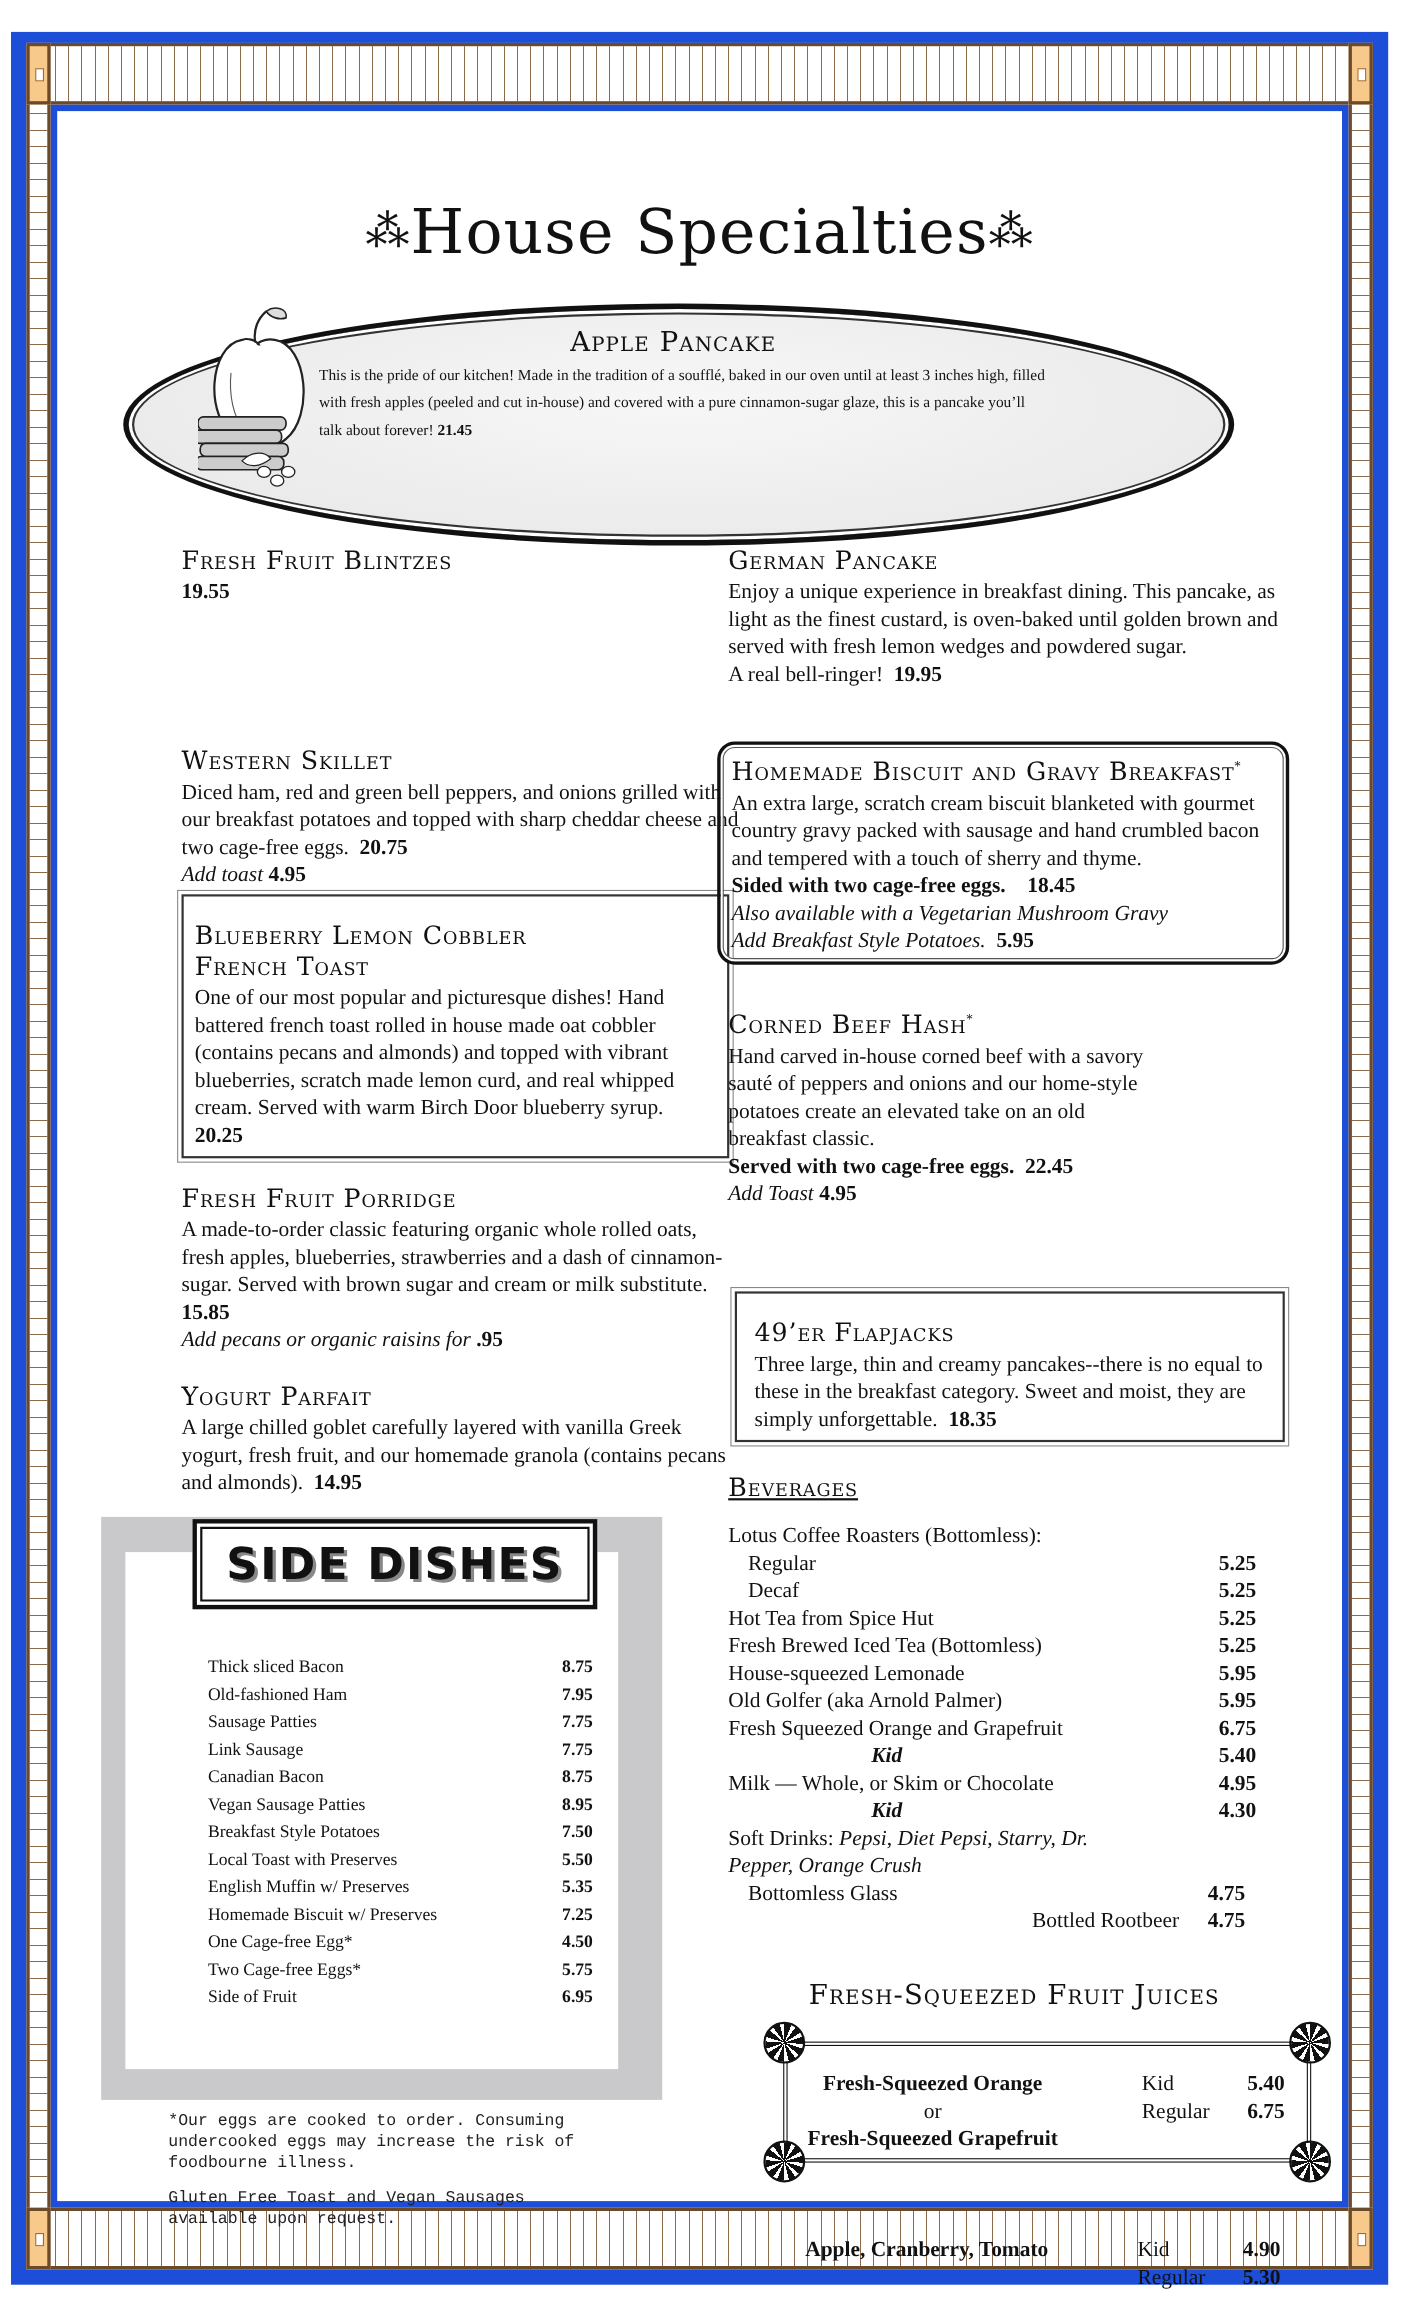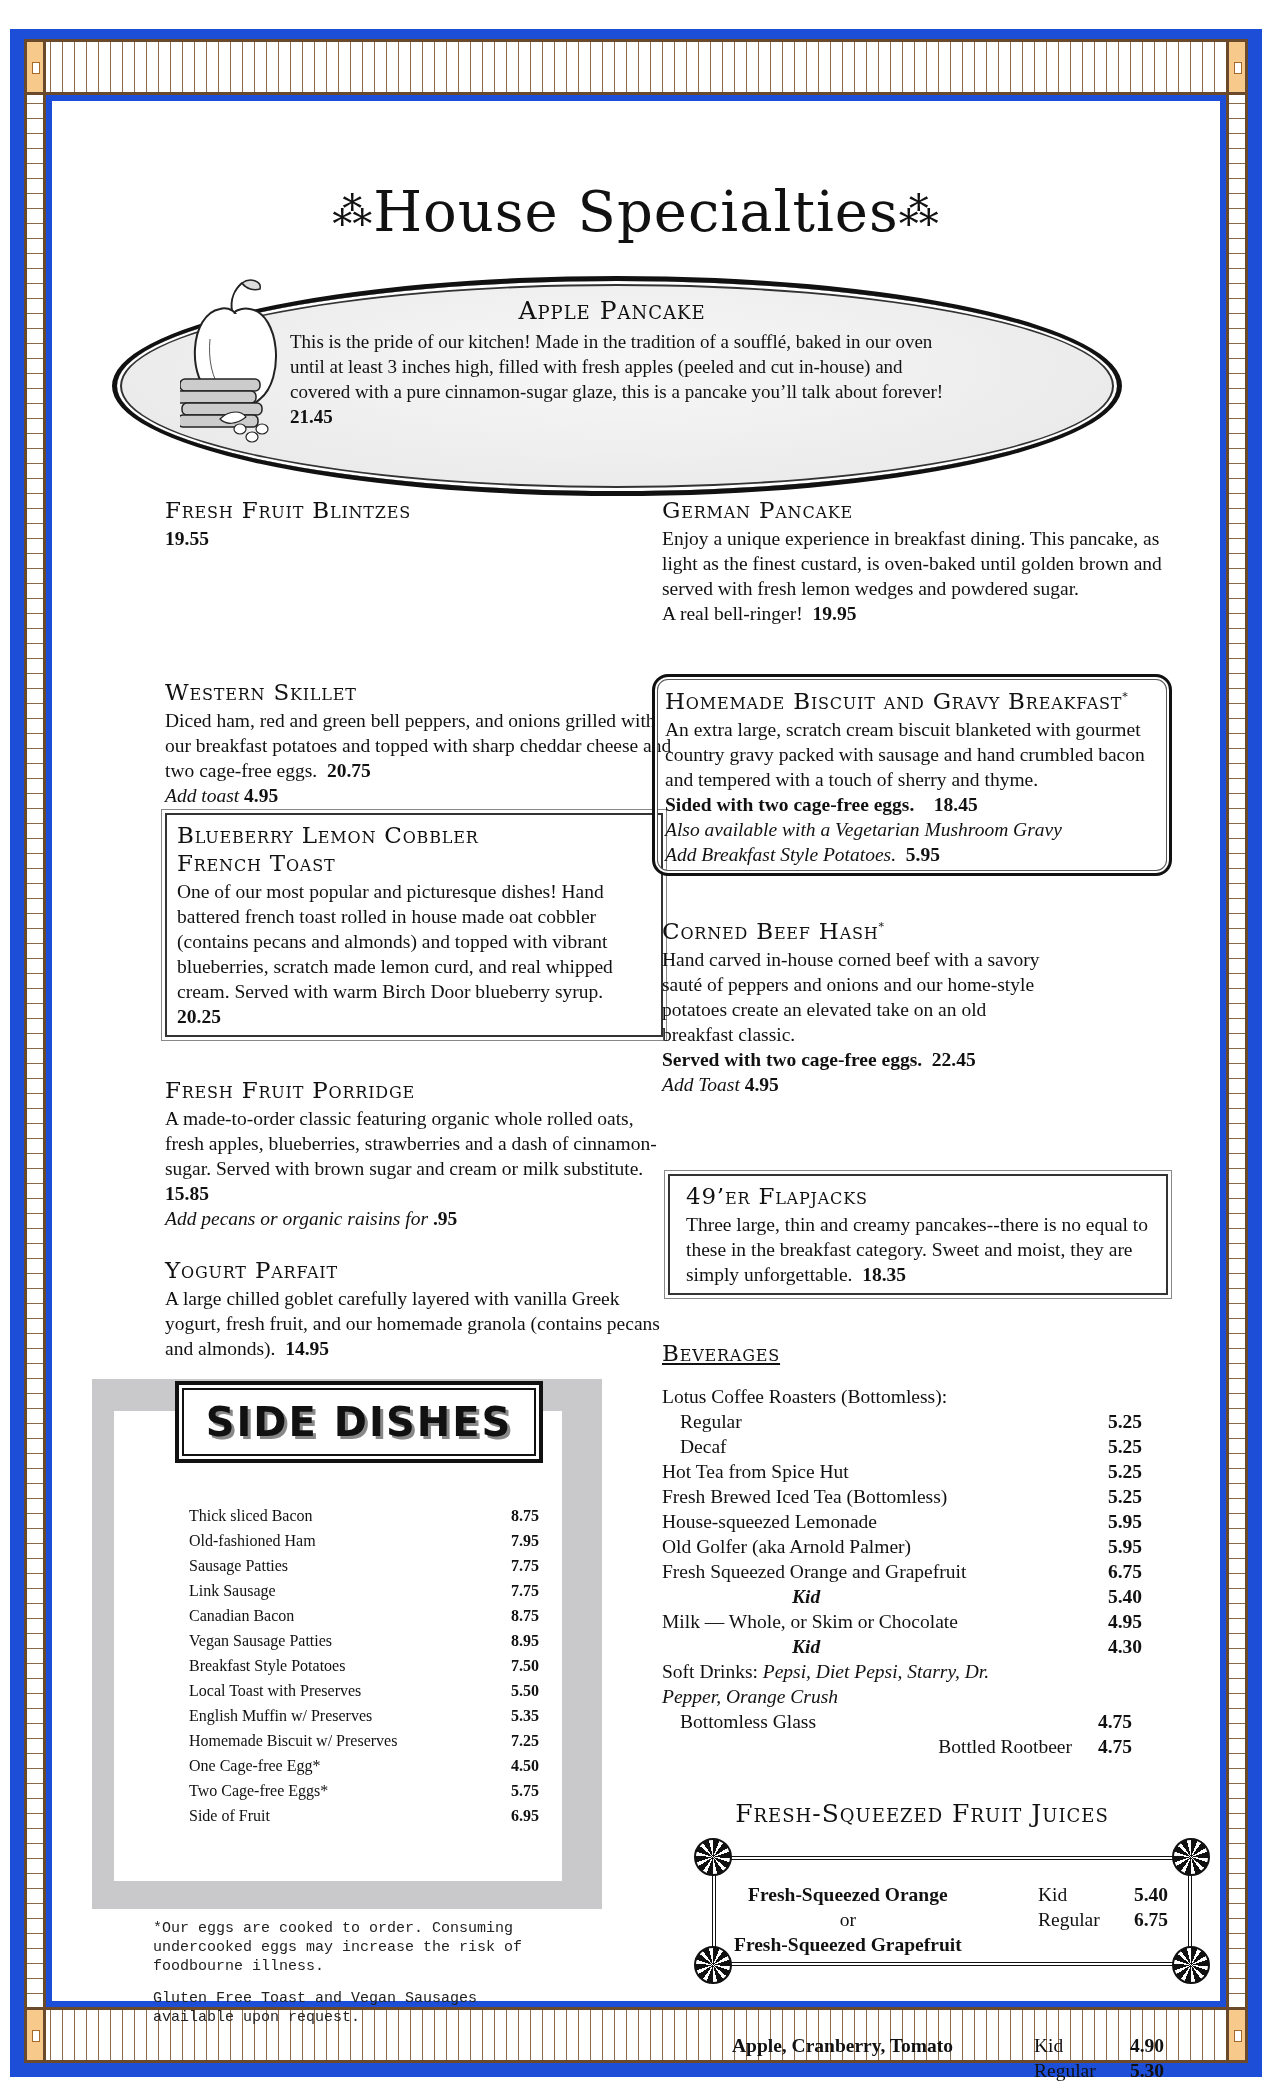--- a/index.html
+++ b/index.html
@@ -30,33 +30,33 @@
            font-family:"DejaVu Serif",serif; font-size:56px; letter-spacing:1px; color:#111; }
   .title .orn { font-size:40px; vertical-align:6px; }
 
   
   .oval { position:absolute; left:60px; top:175px; width:1000px; height:210px; border-radius:50%;
           border:5px solid #111; box-shadow: inset 0 0 0 3px #fff, inset 0 0 0 5px #333;
           background: radial-gradient(ellipse at 50% 40%, #f7f7f7, #e6e6e6); }
   .apple-art { position:absolute; left:128px; top:168px; width:120px; height:180px; }
   .oval-title { position:absolute; left:300px; top:195px; width:520px; text-align:center;
                 font-variant:small-caps; font-size:25px; letter-spacing:1px; }
-  .oval-body { position:absolute; left:238px; top:228px; width:660px; font-size:19px; line-height:25px;
+  .oval-body { position:absolute; left:238px; top:228px; width:660px; font-size:14px; line-height:25px;
                font-family:"Liberation Serif",serif; }
 
   
   .col { position:absolute; font-family:"Liberation Serif",serif; font-size:19.5px; line-height:25px; }
   .col-left { left:97px; width:510px;margin-left:16px; }
   .col-right { left:610px; width:520px; }
   .item { position:absolute; }
   .item-name { font-variant:small-caps; font-size:23px; letter-spacing:0.8px; font-family:"DejaVu Serif",serif; line-height:28px; margin-bottom:2px; }
   .item-desc { }
   b, .price { font-weight:bold; }
   .it { font-style:italic; }
-  .boxed { border:2px solid #333; outline:1px solid #888; outline-offset:3px; padding:6px 10px 6px 10px; box-sizing:border-box; }
+  .boxed { border:2px solid #333; outline:1px solid #888; outline-offset:3px; padding:22px 10px 6px 10px; box-sizing:border-box; }
   .boxed-round { border:3px solid #111; border-radius:16px; box-shadow: inset 0 0 0 2px #fff, inset 0 0 0 3px #555; padding:6px 10px; box-sizing:border-box; }
 
   
   .sides-bg { position:absolute; left:40px; top:1278px; width:510px; height:530px; background:#c9c9cb; }
   .sides-inner { position:absolute; left:62px; top:1310px; width:448px; height:470px; background:#fff; }
   .sides-head { position:absolute; left:123px; top:1280px; width:368px; height:82px; background:#fff;
                 border:4px solid #111; box-shadow: inset 0 0 0 3px #fff, inset 0 0 0 5px #111; box-sizing:border-box;
                 display:flex; align-items:center; justify-content:center;
                 font-family:"DejaVu Sans",sans-serif; font-weight:bold; font-size:40px; letter-spacing:2px;
                 color:#111; text-shadow: 3px 3px 0 #888; }

